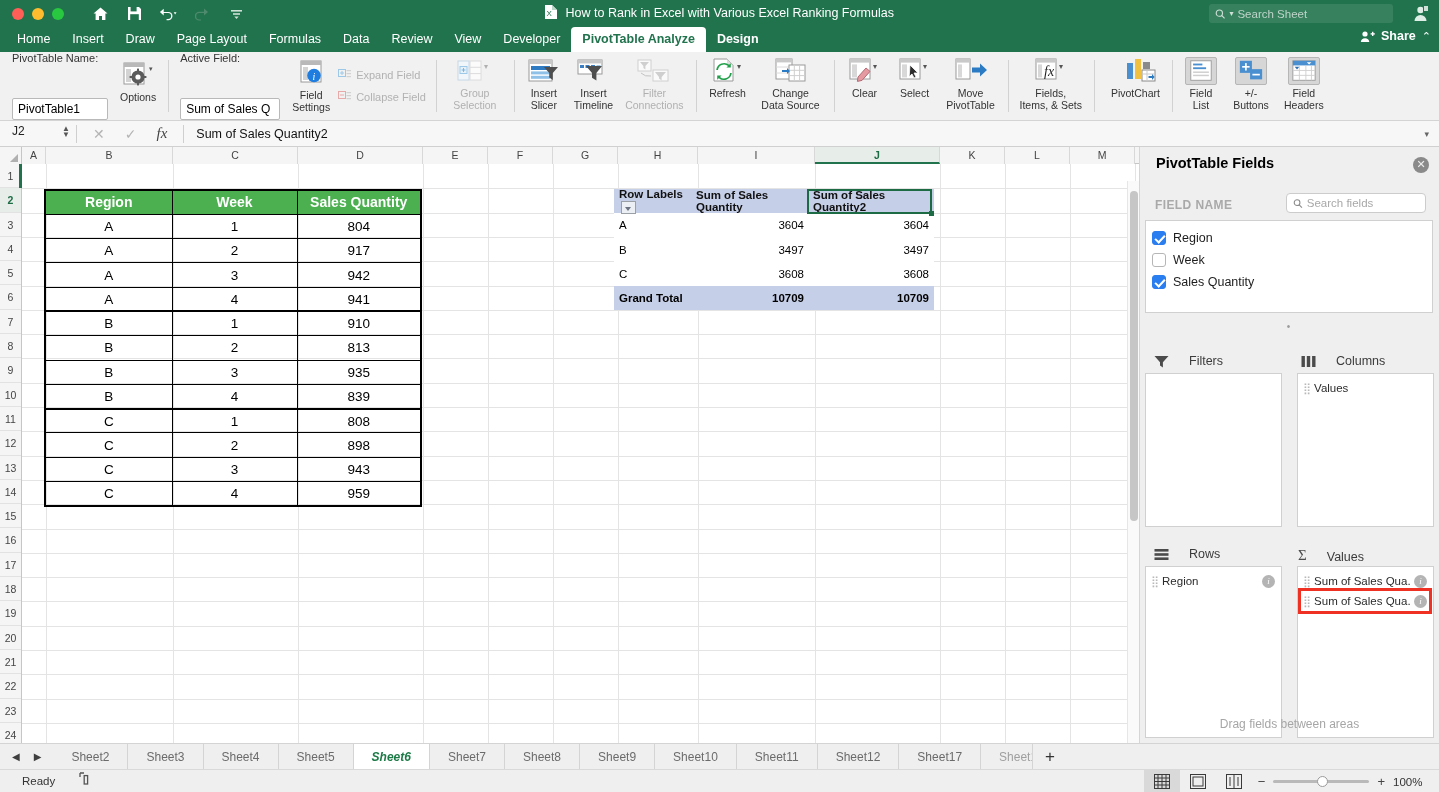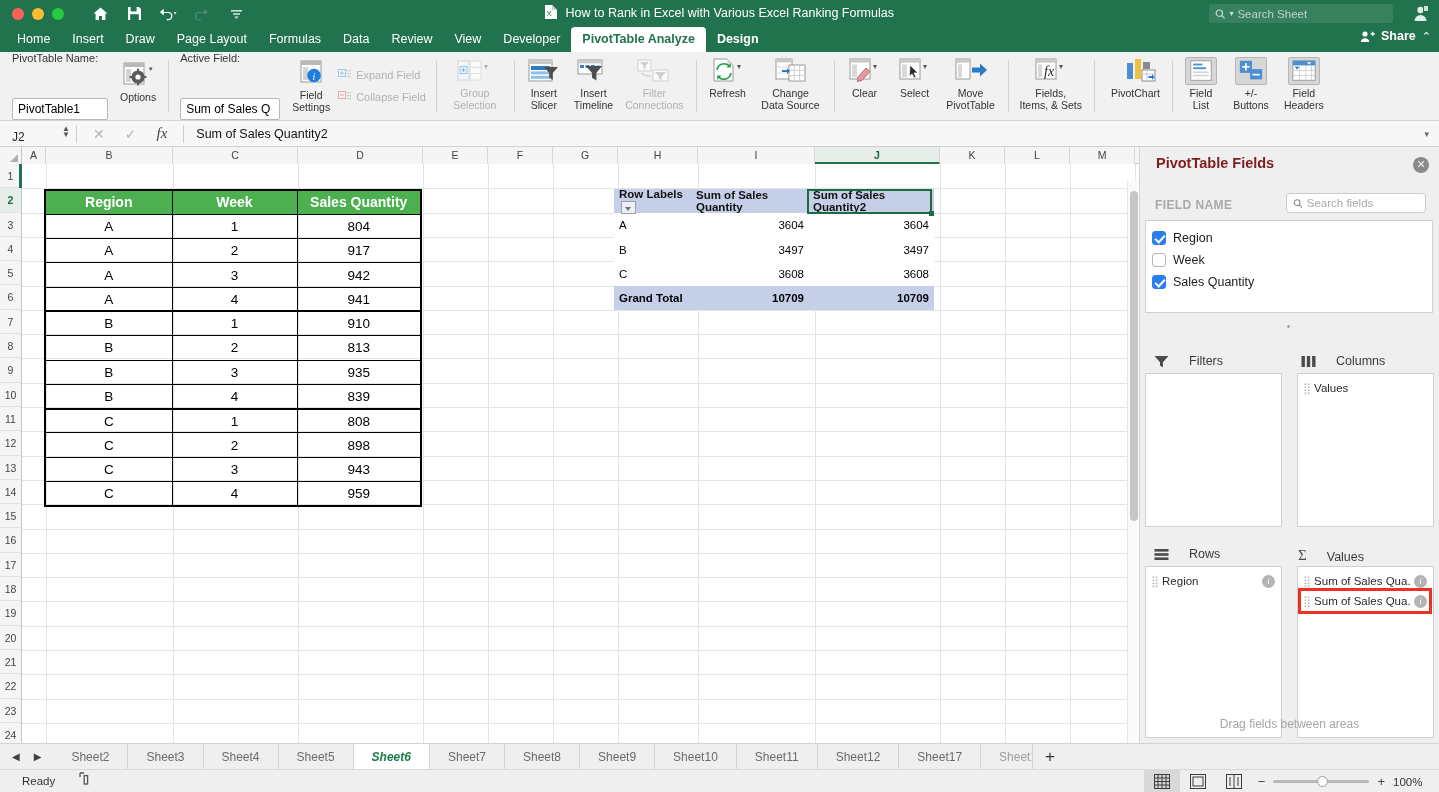--- a/index.html
+++ b/index.html
@@ -107,21 +107,21 @@
   .small-rows { display: flex; flex-direction: column; justify-content: center; gap: 10px; padding: 0 4px 0 2px; }
 
   
   .fbar {
     position: absolute; top: 121px; left: 0; width: 1439px; height: 26px;
     background: #f7f7f7; border-bottom: 1px solid #d0d0d0;
     display: flex; align-items: center;
   }
   .cellref {
     width: 72px; height: 20px; margin-left: 4px; display: flex;
-    align-items: flex-end; padding-left: 8px; font-size: 12px; color: #222;
+    align-items: flex-start; padding-left: 8px; font-size: 12px; color: #222;
     position: relative;
   }
   .spin { position: absolute; right: 6px; top: 2px; display: flex; flex-direction: column; line-height: 6px; color: #555; font-size: 8px; }
   .fb-div { width: 1px; height: 18px; background: #cfcfcf; }
   .fb-icons { display: flex; align-items: center; gap: 20px; padding: 0 16px; color: #b4b4b4; font-size: 14px; }
   .fx { font-style: italic; font-family: "Liberation Serif", serif; font-size: 15px; color: #444; }
   .fb-input { flex: 1; font-size: 12.5px; color: #111; padding-left: 12px; }
   .fb-arrow { color: #666; font-size: 9px; padding-right: 10px; }
 
   
@@ -219,21 +219,21 @@
     position: absolute; top: 10px; left: 2px; width: 8px; height: 330px;
     background: #c6c6c6; border-radius: 4px;
   }
 
   
   .fields {
     position: absolute; top: 147px; left: 1139px; width: 300px; height: 596px;
     background: #efefef; border-left: 1px solid #d6d6d6;
   }
   .fp-title {
-    font-size: 14.5px; color: #7f1d1d; font-weight: bold;
+    font-size: 14.5px; color: #000000; font-weight: bold;
     position: absolute; top: 8px; left: 16px;
   }
   .fp-close {
     position: absolute; top: 10px; right: 10px; width: 16px; height: 16px;
     border-radius: 50%; background: #8a8a8a; color: #efefef;
     font-size: 11px; line-height: 15px; text-align: center; cursor: pointer;
   }
   .fp-fieldname {
     position: absolute; top: 51px; left: 15px; font-size: 12px;
     color: #a9a9a9; font-weight: bold; letter-spacing: 0.4px;

